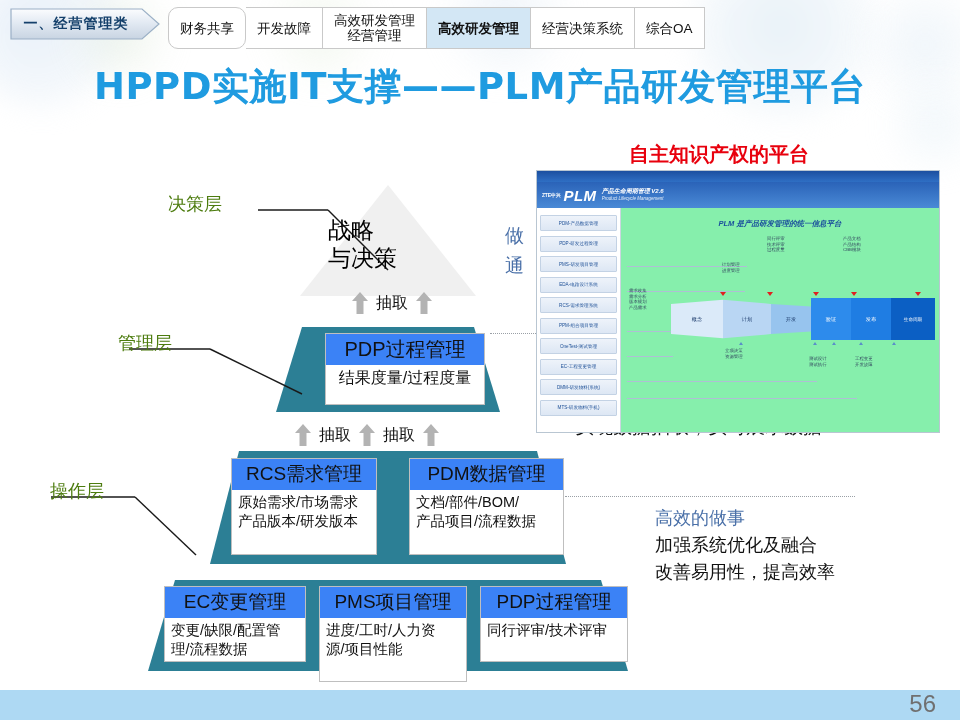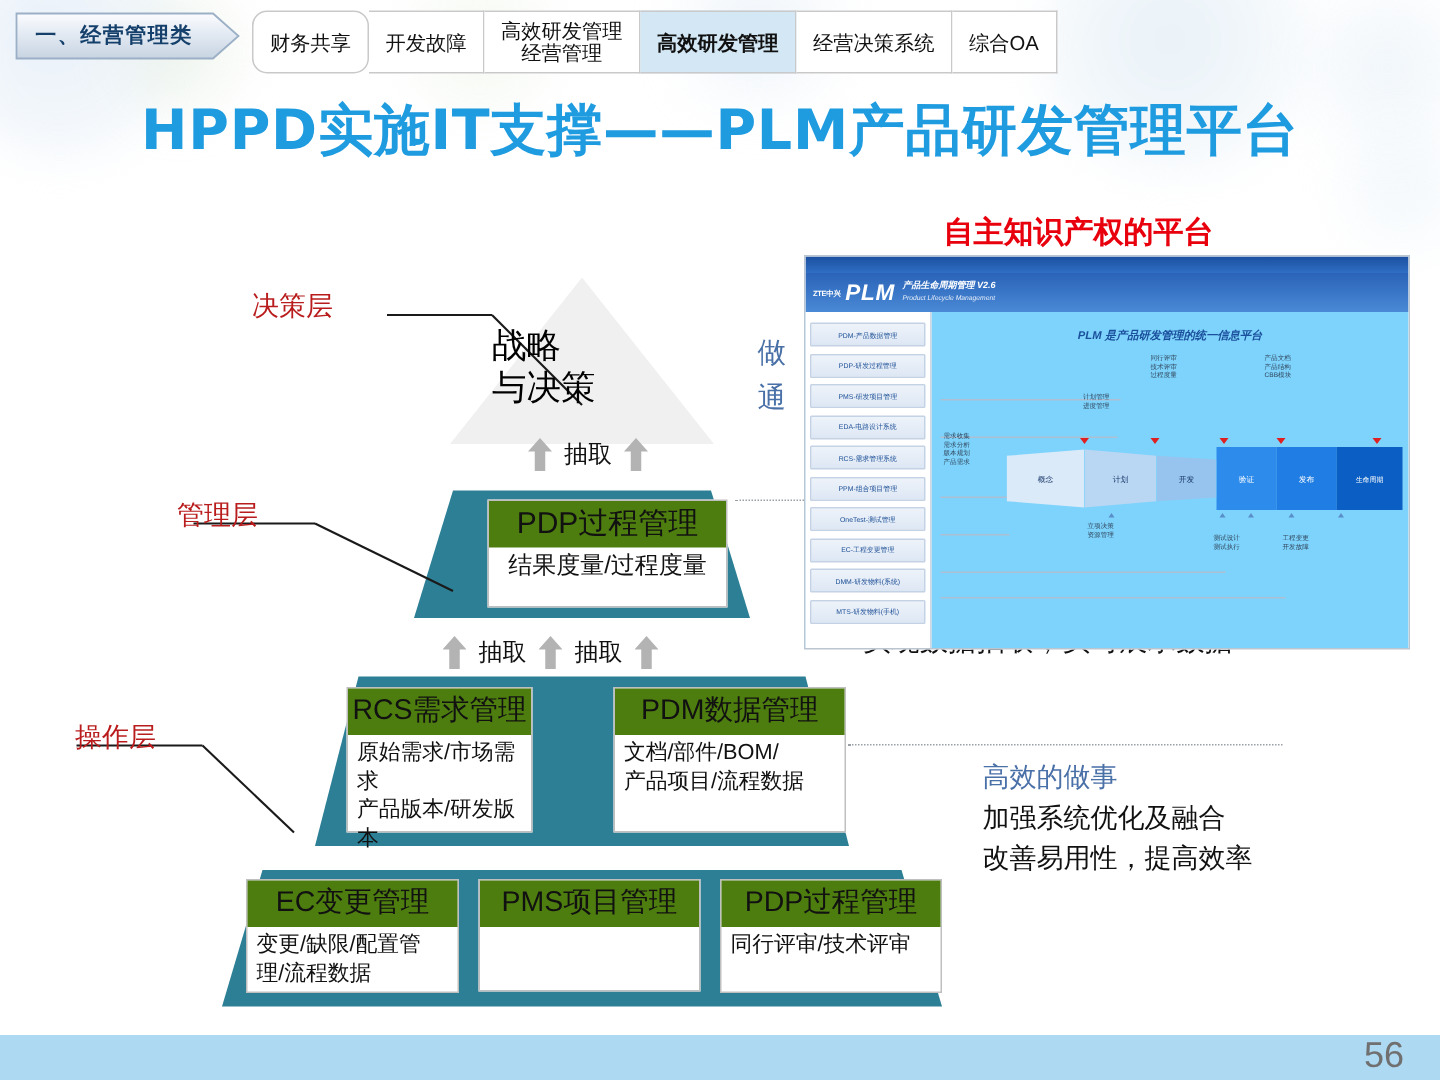--- a/index.html
+++ b/index.html
@@ -49,36 +49,36 @@
     white-space:nowrap;
     font-family:"DejaVu Sans","Liberation Sans",sans-serif;
   }
 
   
   .pyramid{position:absolute;left:0;top:0;width:960px;height:720px;z-index:1;}
 
   .peak-label{position:absolute;z-index:3;color:#000;}
   .peak-label .l1{font-size:23px;line-height:28px;}
 
-  .side-label{position:absolute;z-index:3;font-size:18px;color:#b91c1c;}
+  .side-label{position:absolute;z-index:3;font-size:18px;color:#4d7c0f;}
 
   .arrow-row{position:absolute;z-index:3;display:flex;align-items:center;}
   .uparrow{
     width:16px;height:22px;position:relative;
   }
   .uparrow svg{display:block;}
   .arrow-txt{font-size:16px;color:#111;margin:0 8px;}
 
   
   .nbox{
     position:absolute;z-index:3;background:#ffffff;border:1px solid #bfbfbf;
     box-sizing:border-box;
   }
   .nbox .hdr{
-    background:#4d7c0f;text-align:center;color:#111;
+    background:#3b82f6;text-align:center;color:#111;
     font-size:19px;line-height:26px;padding:2px 0 3px;
     white-space:nowrap;
   }
   .nbox .bdy{
     padding:3px 6px 4px;font-size:14.5px;line-height:19px;color:#111;
   }
   .nbox.big .hdr{font-size:20px;}
   .nbox.big .bdy{text-align:center;font-size:16px;}
 
   
@@ -104,21 +104,21 @@
   .plm-top{height:11px;background:linear-gradient(#1b4fa0,#2f6fc4);}
   .plm-head{
     height:26px;background:linear-gradient(#2a63b8,#4a8ad6);
     display:flex;align-items:center;padding-left:5px;color:#fff;position:relative;
   }
   .plm-zte{font-size:5px;font-weight:bold;color:#ffffff;margin-right:3px;letter-spacing:-.2px;}
   .plm-logo{font-size:15px;font-weight:bold;font-style:italic;color:#fff;letter-spacing:.5px;text-align:center;}
   .plm-sub{margin-left:5px;line-height:7px;}
   .plm-sub .s1{font-size:6px;font-style:italic;font-weight:bold;color:#fff;}
   .plm-sub .s2{font-size:4.5px;font-style:italic;color:#e6eef8;}
-  .plm-body{display:flex;height:226px;background:#7dd3fc;}
+  .plm-body{display:flex;height:226px;background:#86efac;}
   .plm-side{width:84px;border-right:1px solid #ccd6e0;background:#fff;padding:7px 3px 0;box-sizing:border-box;}
   .plm-item{
     height:14px;margin-bottom:4.5px;background:linear-gradient(#eef3fa,#dde7f4);
     border:1px solid #c3d2e4;border-radius:1px;
     display:flex;align-items:center;justify-content:center;
     font-size:4.6px;color:#1d4f96;white-space:nowrap;
   }
   .plm-main{flex:1;position:relative;padding:7px 6px 0;box-sizing:border-box;}
   .plm-main-title{font-size:7.5px;font-weight:bold;font-style:italic;color:#1a4f9c;text-align:center;margin:4px 0 7px;}
   .plm-canvas{position:relative;height:178px;}
@@ -246,38 +246,40 @@
       </svg>
   </div>
   <span class="arrow-txt">抽取</span>
   <div class="uparrow">
     <svg width="16" height="22" viewBox="0 0 16 22">
         <polygon points="8,0 16,9 11.5,9 11.5,22 4.5,22 4.5,9 0,9" fill="#b3b3b3"></polygon>
       </svg>
   </div>
 </div>
 
-<div class="nbox" style="left:231px;top:458px;width:124px;height:97px;">
+<div class="nbox" style="left:231px;top:458px;width:146px;height:97px;">
   <div class="hdr">RCS需求管理</div>
   <div class="bdy" style="white-space:pre-line;">原始需求/市场需求
 产品版本/研发版本</div>
 </div>
 <div class="nbox" style="left:409px;top:458px;width:155px;height:97px;">
   <div class="hdr">PDM数据管理</div>
   <div class="bdy" style="white-space:pre-line;">文档/部件/BOM/
 产品项目/流程数据</div>
 </div>
 
 <div class="nbox" style="left:164px;top:586px;width:142px;height:76px;">
   <div class="hdr">EC变更管理</div>
   <div class="bdy" style="white-space:pre-line;">变更/缺限/配置管
 理/流程数据</div>
 </div>
-<div class="nbox" style="left:319px;top:586px;width:148px;height:75px;">
+<div class="nbox" style="left:319px;top:586px;width:148px;height:96px;">
   <div class="hdr">PMS项目管理</div>
+  <div class="bdy" style="white-space:pre-line;">进度/工时/人力资
+源/项目性能</div>
 </div>
 <div class="nbox" style="left:480px;top:586px;width:148px;height:76px;">
   <div class="hdr">PDP过程管理</div>
   <div class="bdy" style="white-space:pre-line;">同行评审/技术评审</div>
 </div>
 
 <div class="bluehead" style="left:505px;top:222px;">做</div>
 <div class="bluehead" style="left:505px;top:252px;">通</div>
 
 <div class="clip-line" style="left:575px;top:423px;width:330px;">

